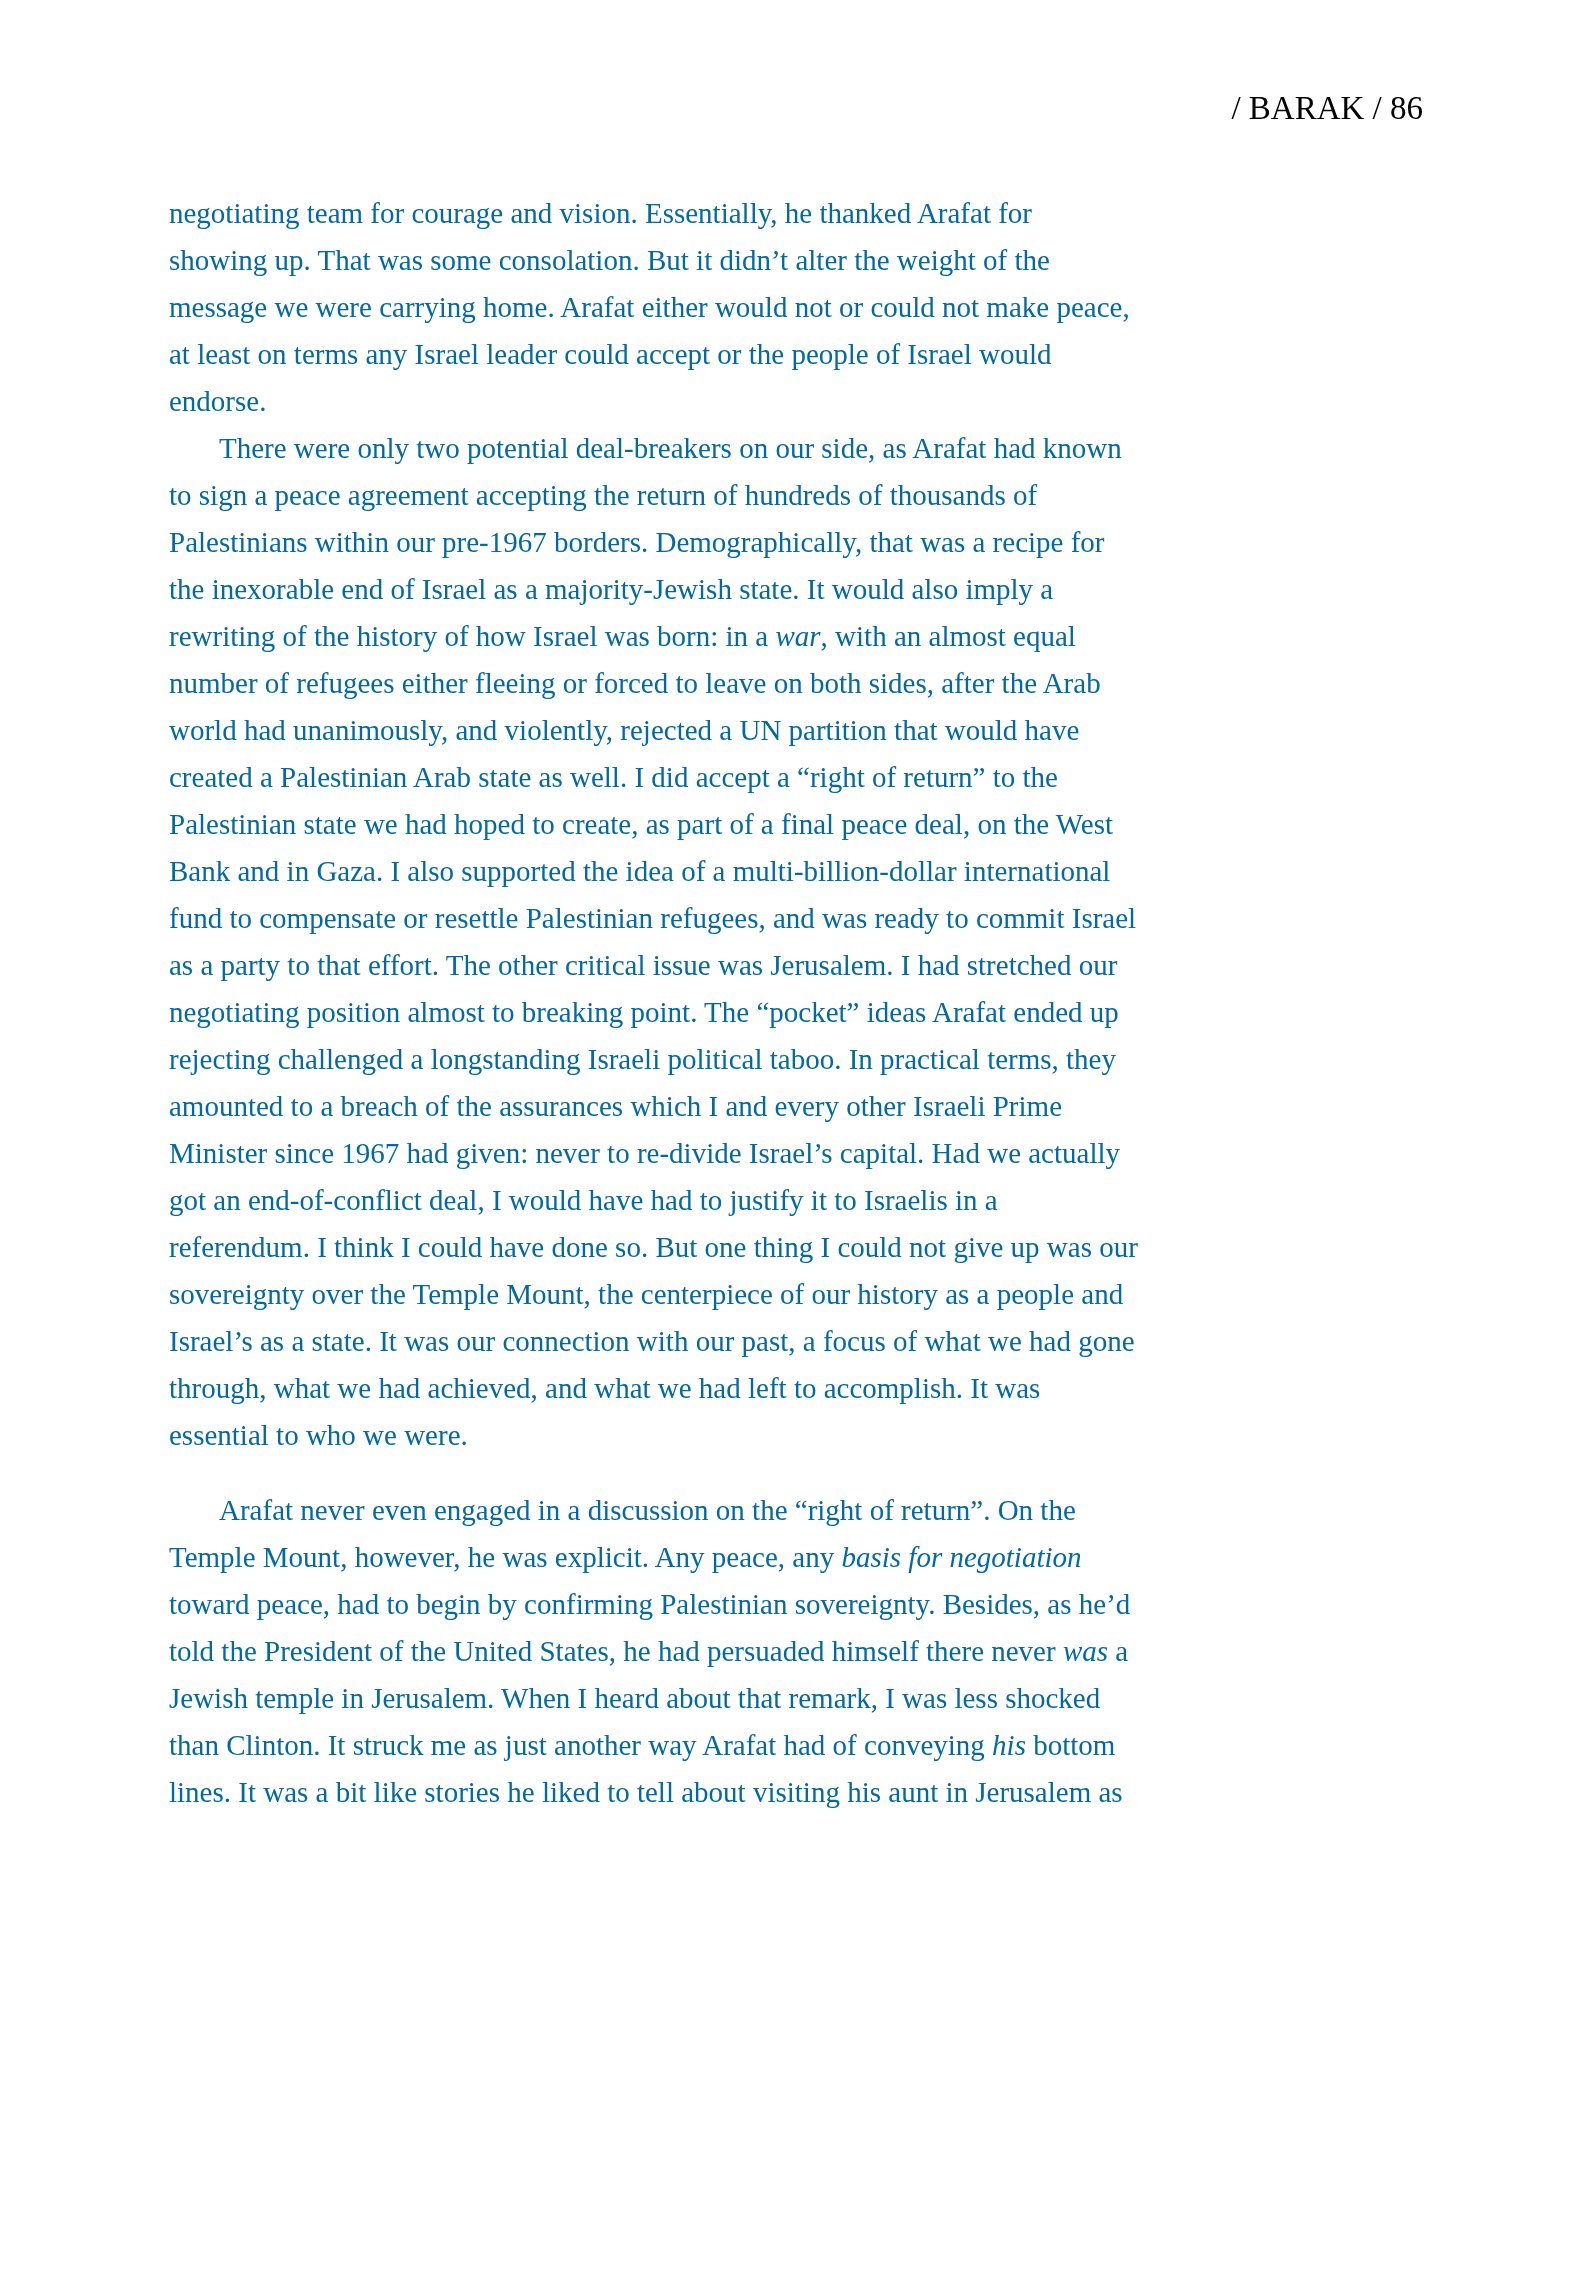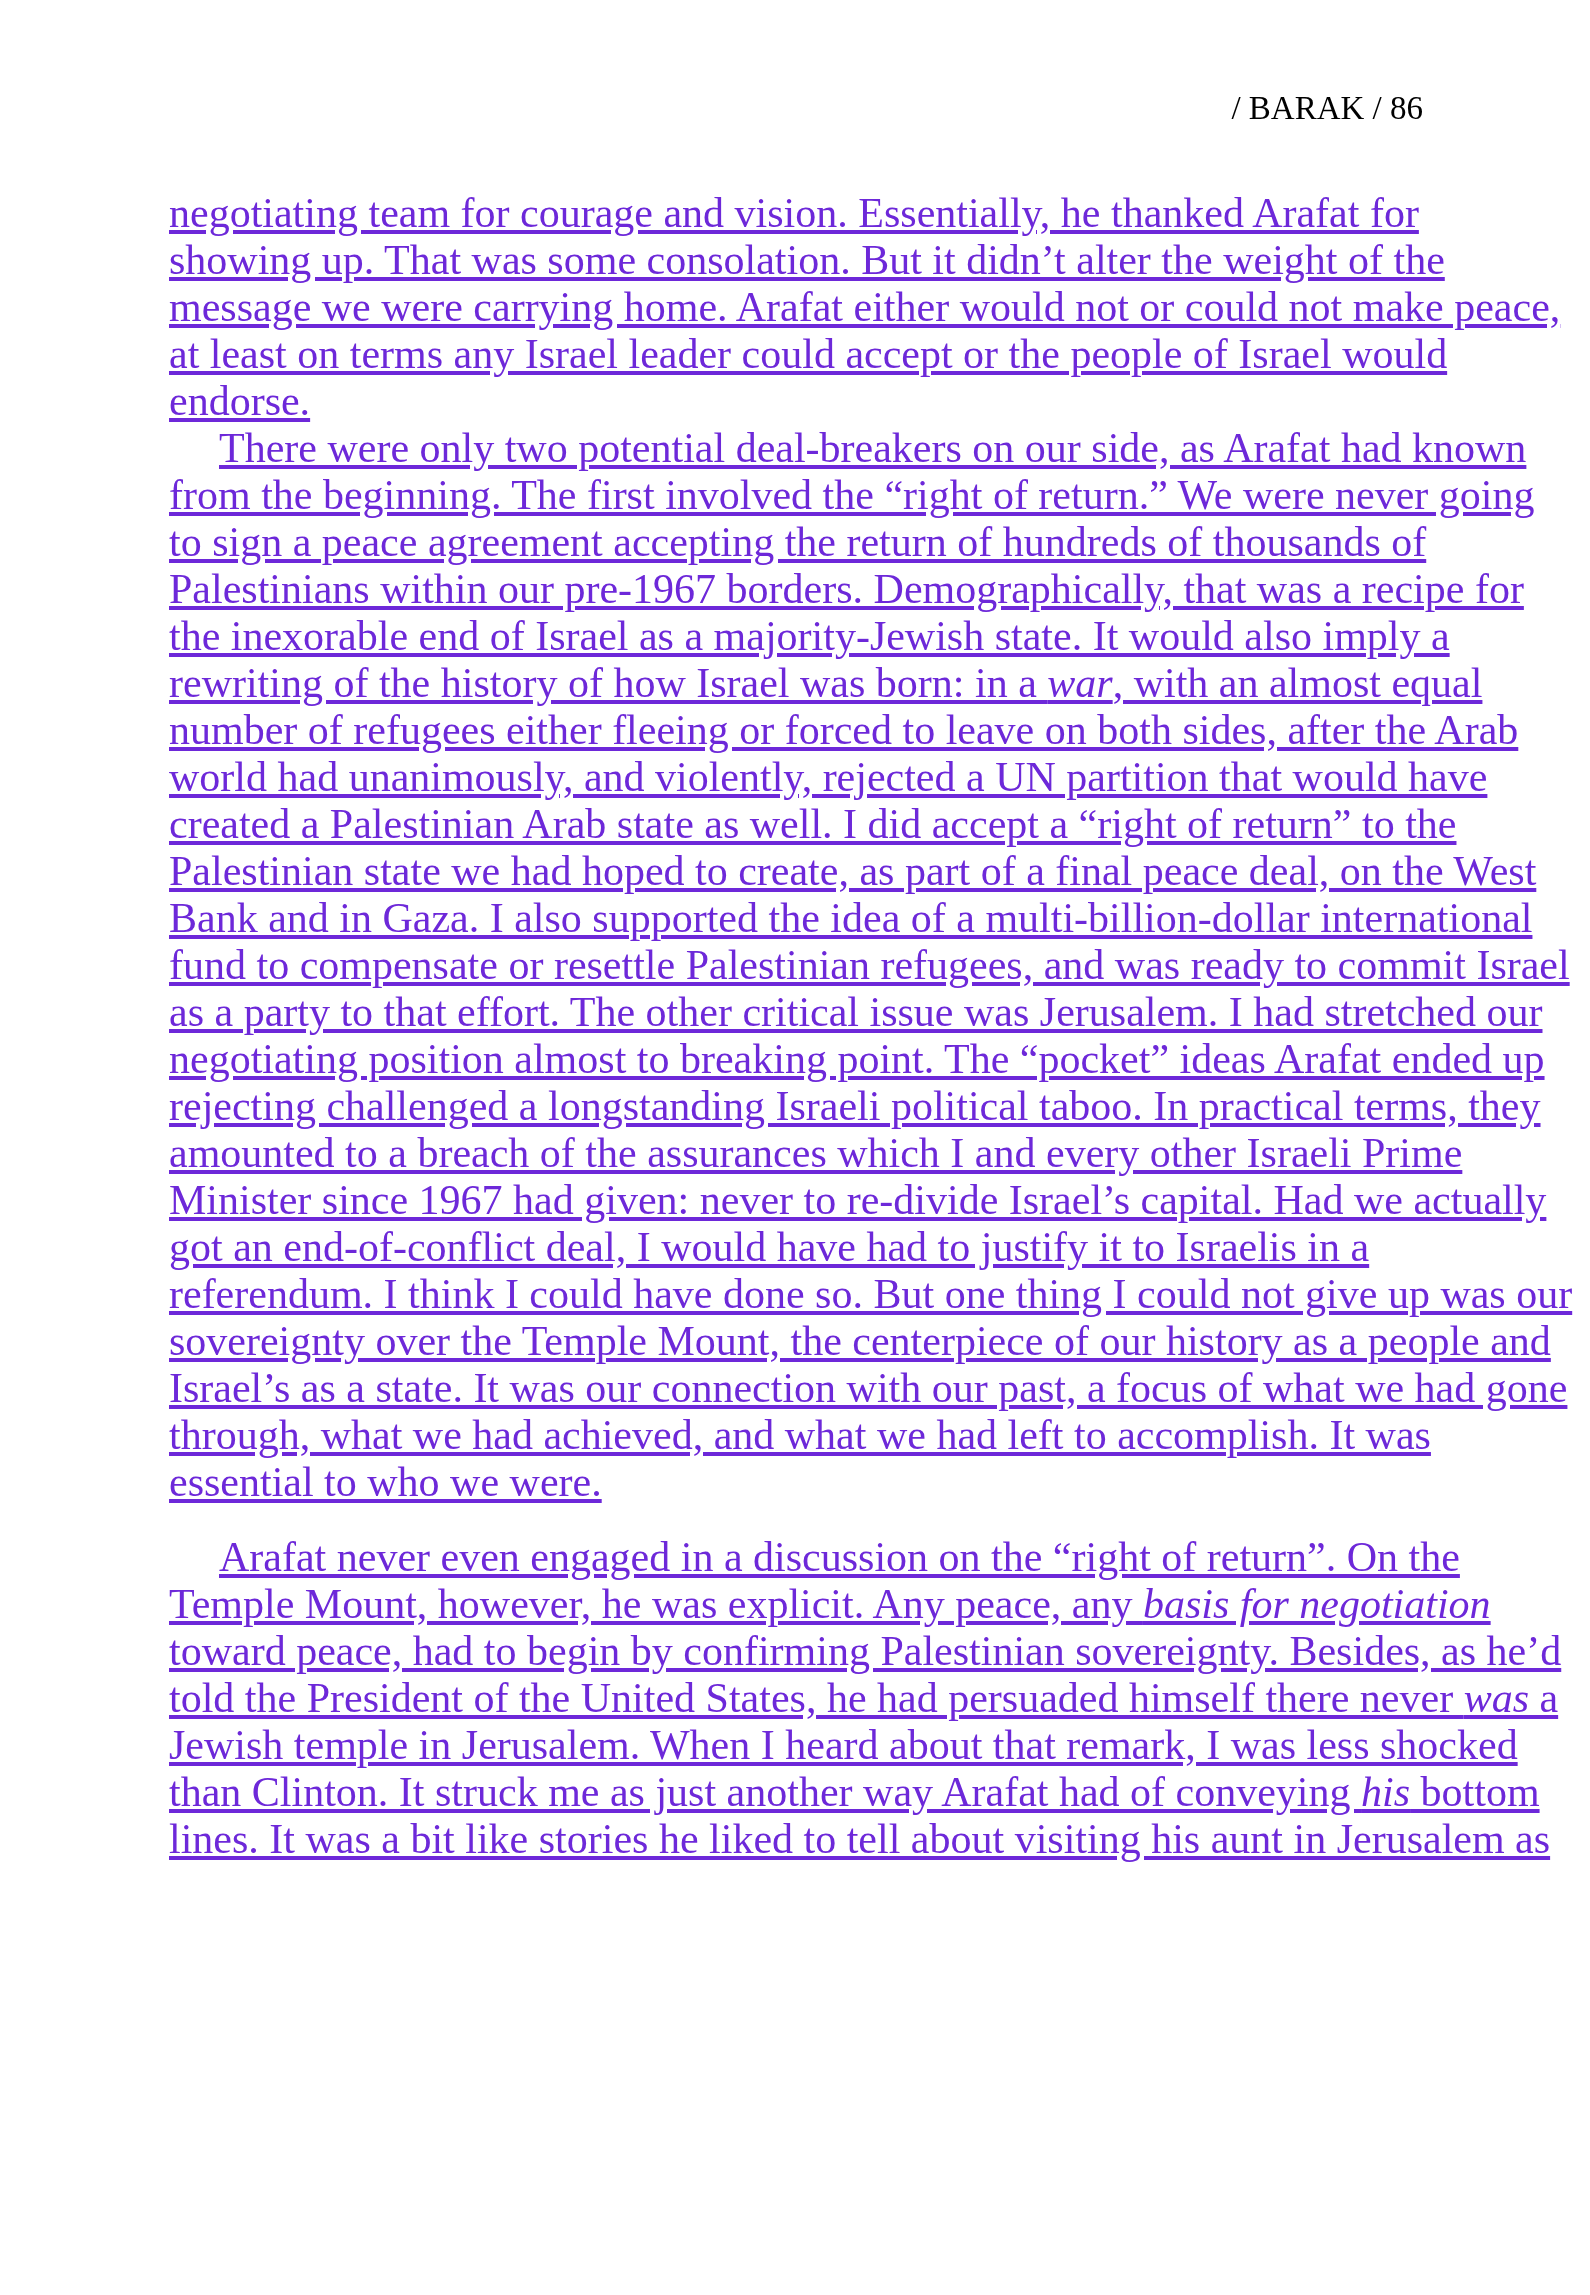--- a/index.html
+++ b/index.html
@@ -23,24 +23,23 @@
     font-size: 33px;
     white-space: nowrap;
     color: #000000;
   }
   .body-text {
     position: absolute;
     left: 169px;
     top: 190px;
     width: 1296px;
     font-family: "Liberation Serif", serif;
-    font-size: 42px;
+    font-size: 29px;
     line-height: 47px;
-    color: #6d28d9;
-    text-decoration: underline;
+    color: #0369a1;
   }
   .para { margin: 0; }
   .para + .para { }
   .body-text .para:nth-child(3) { margin-top: 28px; }
   .line { white-space: nowrap; }
   .para.indent .line:first-child { padding-left: 50px; }
   .line em { font-style: italic; text-align: right; }
   .page-number {
     position: absolute;
     top: 2180px;
@@ -70,21 +69,20 @@
   <div class="body-text" id="body-text">
       <div class="para">
         <div class="line"><span>negotiating team for courage and vision. Essentially, he thanked Arafat for</span></div>
         <div class="line"><span>showing up. That was some consolation. But it didn’t alter the weight of the</span></div>
         <div class="line"><span>message we were carrying home. Arafat either would not or could not make peace,</span></div>
         <div class="line"><span>at least on terms any Israel leader could accept or the people of Israel would</span></div>
         <div class="line"><span>endorse.</span></div>
       </div>
       <div class="para indent">
         <div class="line"><span>There were only two potential deal-breakers on our side, as Arafat had known</span></div>
-        <div class="line"><span>from the beginning. The first involved the “right of return.” We were never going</span></div>
         <div class="line"><span>to sign a peace agreement accepting the return of hundreds of thousands of</span></div>
         <div class="line"><span>Palestinians within our pre-1967 borders. Demographically, that was a recipe for</span></div>
         <div class="line"><span>the inexorable end of Israel as a majority-Jewish state. It would also imply a</span></div>
         <div class="line"><span>rewriting of the history of how Israel was born: in a </span><em>war</em><span>, with an almost equal</span></div>
         <div class="line"><span>number of refugees either fleeing or forced to leave on both sides, after the Arab</span></div>
         <div class="line"><span>world had unanimously, and violently, rejected a UN partition that would have</span></div>
         <div class="line"><span>created a Palestinian Arab state as well. I did accept a “right of return” to the</span></div>
         <div class="line"><span>Palestinian state we had hoped to create, as part of a final peace deal, on the West</span></div>
         <div class="line"><span>Bank and in Gaza. I also supported the idea of a multi-billion-dollar international</span></div>
         <div class="line"><span>fund to compensate or resettle Palestinian refugees, and was ready to commit Israel</span></div>

